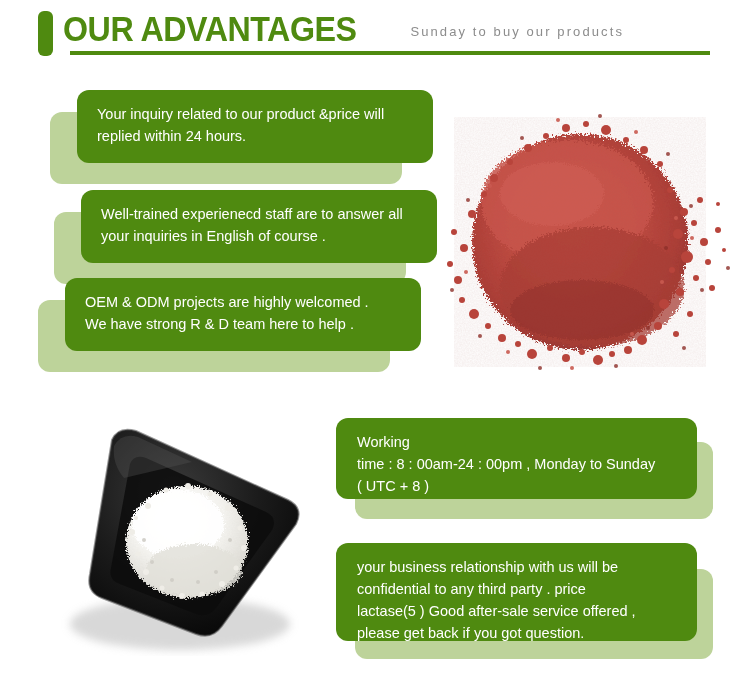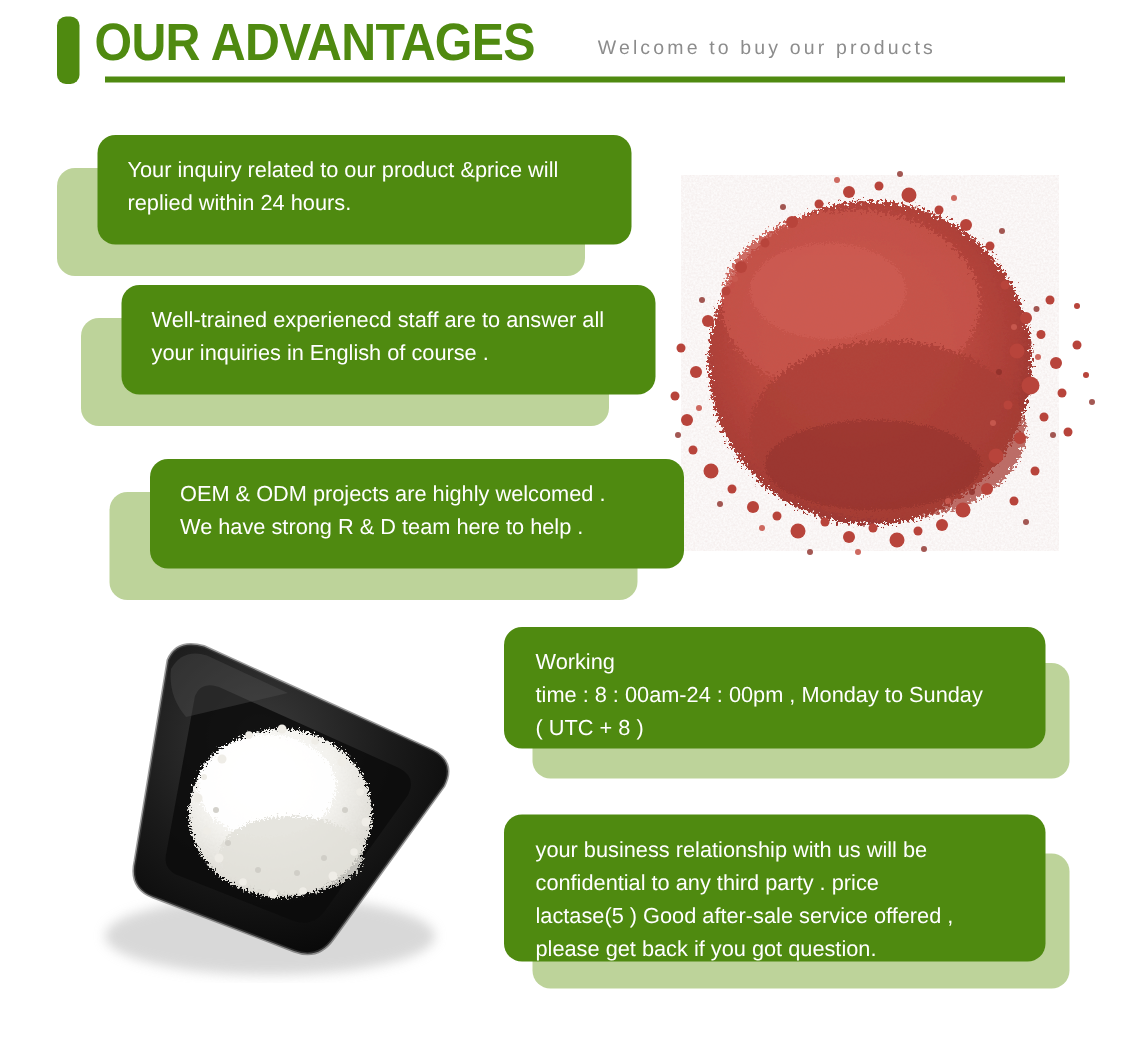--- a/index.html
+++ b/index.html
@@ -82,31 +82,31 @@
   }
   .adv-text {
     position: absolute;
     color: #ffffff;
     font-size: 14.5px;
     line-height: 22px;
     white-space: pre-line;
   }
 
   
-  .g1 { left: 0; top: 90px; width: 430px; height: 100px; }
+  .g1 { left: 12px; top: 90px; width: 430px; height: 100px; }
   .g1 .adv-shadow { left: 38px; top: 22px; width: 352px; height: 72px; }
   .g1 .adv-box    { left: 65px; top: 0px;  width: 356px; height: 73px; }
   .g1 .adv-text   { left: 85px; top: 13px; width: 320px; }
 
   .g2 { left: 16px; top: 190px; width: 430px; height: 105px; }
   .g2 .adv-shadow { left: 38px; top: 22px; width: 352px; height: 72px; }
   .g2 .adv-box    { left: 65px; top: 0px;  width: 356px; height: 73px; }
   .g2 .adv-text   { left: 85px; top: 13px; width: 320px; }
 
-  .g3 { left: 0; top: 306px; width: 430px; height: 105px; margin-left: 35px; }
+  .g3 { left: 0; top: 278px; width: 430px; height: 105px; }
   .g3 .adv-shadow { left: 38px; top: 22px; width: 352px; height: 72px; }
   .g3 .adv-box    { left: 65px; top: 0px;  width: 356px; height: 73px; }
   .g3 .adv-text   { left: 85px; top: 13px; width: 320px; }
 
   
   .g4 { left: 330px; top: 418px; width: 400px; height: 120px; }
   .g4 .adv-shadow { left: 25px; top: 24px; width: 358px; height: 77px; }
   .g4 .adv-box    { left: 6px;  top: 0px;  width: 361px; height: 81px; }
   .g4 .adv-text   { left: 27px; top: 13px; width: 340px; }
 
@@ -133,21 +133,21 @@
   }
 </style>
 </head>
 <body>
 
 <div id="page">
 
   <div id="header">
     <div class="title-bar"></div>
     <div class="page-title">OUR ADVANTAGES</div>
-    <div class="page-subtitle">Welcome to buy our products</div>
+    <div class="page-subtitle">Sunday to buy our products</div>
     <div class="title-rule"></div>
   </div>
 
   <div id="red-powder">
     <svg viewBox="0 0 310 325" width="310" height="325">
       <defs>
         <radialGradient id="pileGrad" cx="46%" cy="42%" r="62%">
           <stop offset="0%" stop-color="#cc5147"></stop>
           <stop offset="45%" stop-color="#c04a40"></stop>
           <stop offset="80%" stop-color="#ab3c35"></stop>

